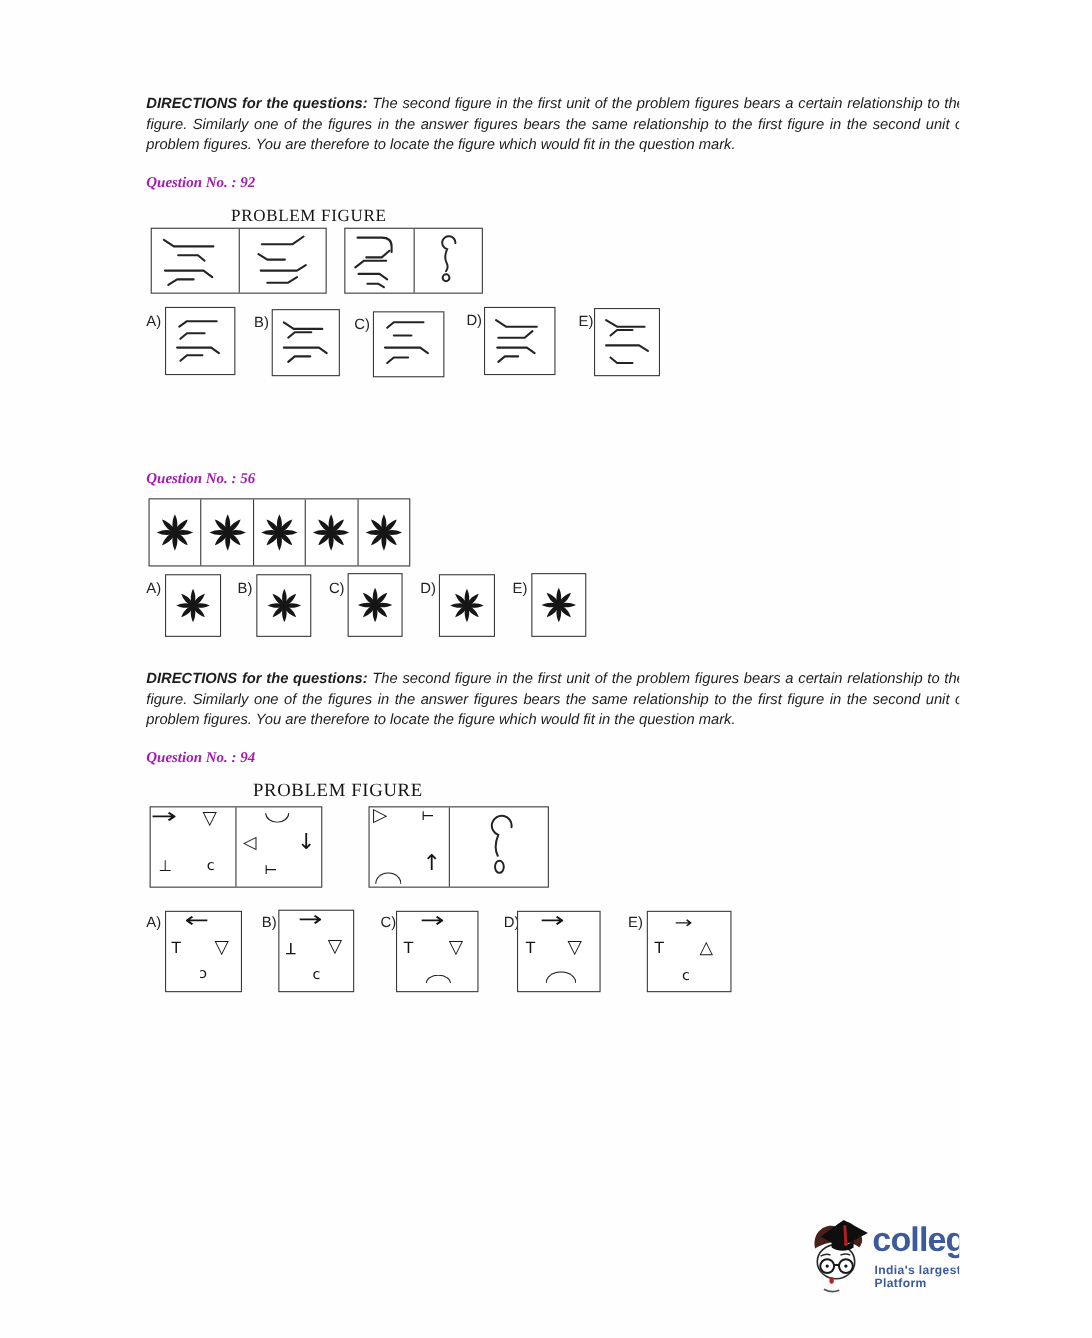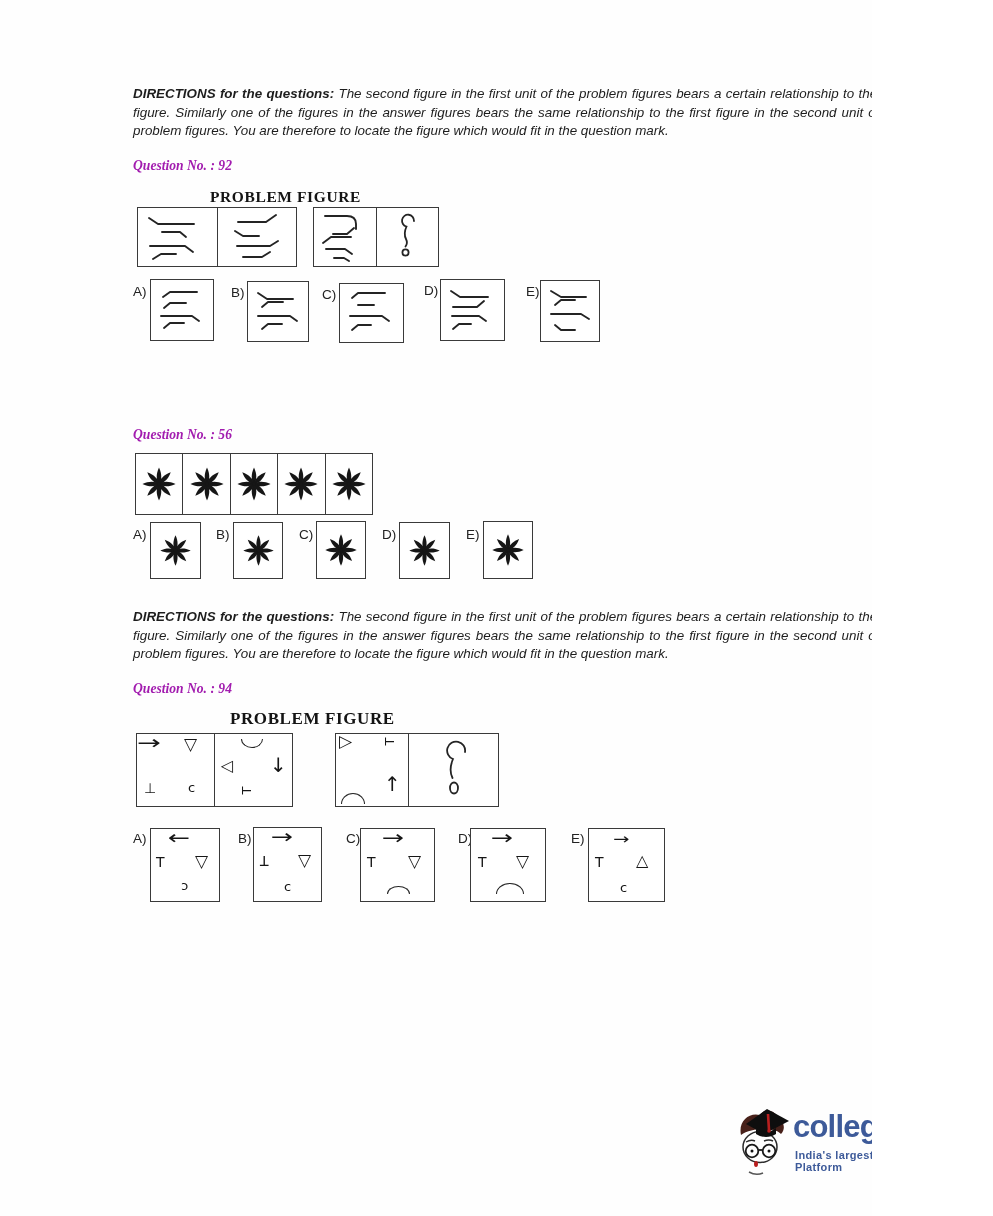--- a/index.html
+++ b/index.html
@@ -2,21 +2,21 @@
 <html><head>
 <meta charset="utf-8">
 <style>
   html,body{margin:0;padding:0;background:#ffffff;}
   #page{position:relative;width:872px;height:1216px;background:#fefefe;overflow:hidden;
         font-family:"Liberation Sans",sans-serif;color:#1b1b1b;}
   .dir{position:absolute;left:133px;width:770px;font-style:italic;font-size:13.4px;
        line-height:1.38;text-align:justify;color:#1d1d1d;}
   .dir .lead{font-weight:bold;}
   .qlabel{position:absolute;left:133px;font-style:italic;font-weight:bold;font-size:13.6px;color:#a21caf;font-family:Liberation Serif, serif;}
-  .ptitle{position:absolute;font-family:"Liberation Serif",serif;font-weight:bold;color:#141414;letter-spacing:.6px;}
+  .ptitle{position:absolute;font-family:"Liberation Serif",serif;font-weight:normal;color:#141414;letter-spacing:.6px;}
   .fig-box{position:absolute;display:flex;border:1.6px solid #3a3a3a;background:#fff;}
   .fig-cell{position:relative;border-right:1.4px solid #3a3a3a;}
   .fig-cell:last-child{border-right:none;}
   .opt-label{position:absolute;font-size:13.5px;color:#222;}
   .opt-box{position:absolute;border:1.6px solid #3a3a3a;background:#fff;}
   .stroke-art path{stroke:#242424;stroke-width:1.9;fill:none;stroke-linecap:round;stroke-linejoin:round;}
   .qmark path{stroke:#242424;stroke-width:1.8;fill:none;stroke-linecap:round;}
   .qmark circle,.qmark ellipse{stroke:#242424;stroke-width:1.8;fill:none;}
   .star-strip{display:flex;width:100%;height:100%;}
   .star-cell{flex:1;border-right:1.4px solid #3a3a3a;display:flex;align-items:center;justify-content:center;}

